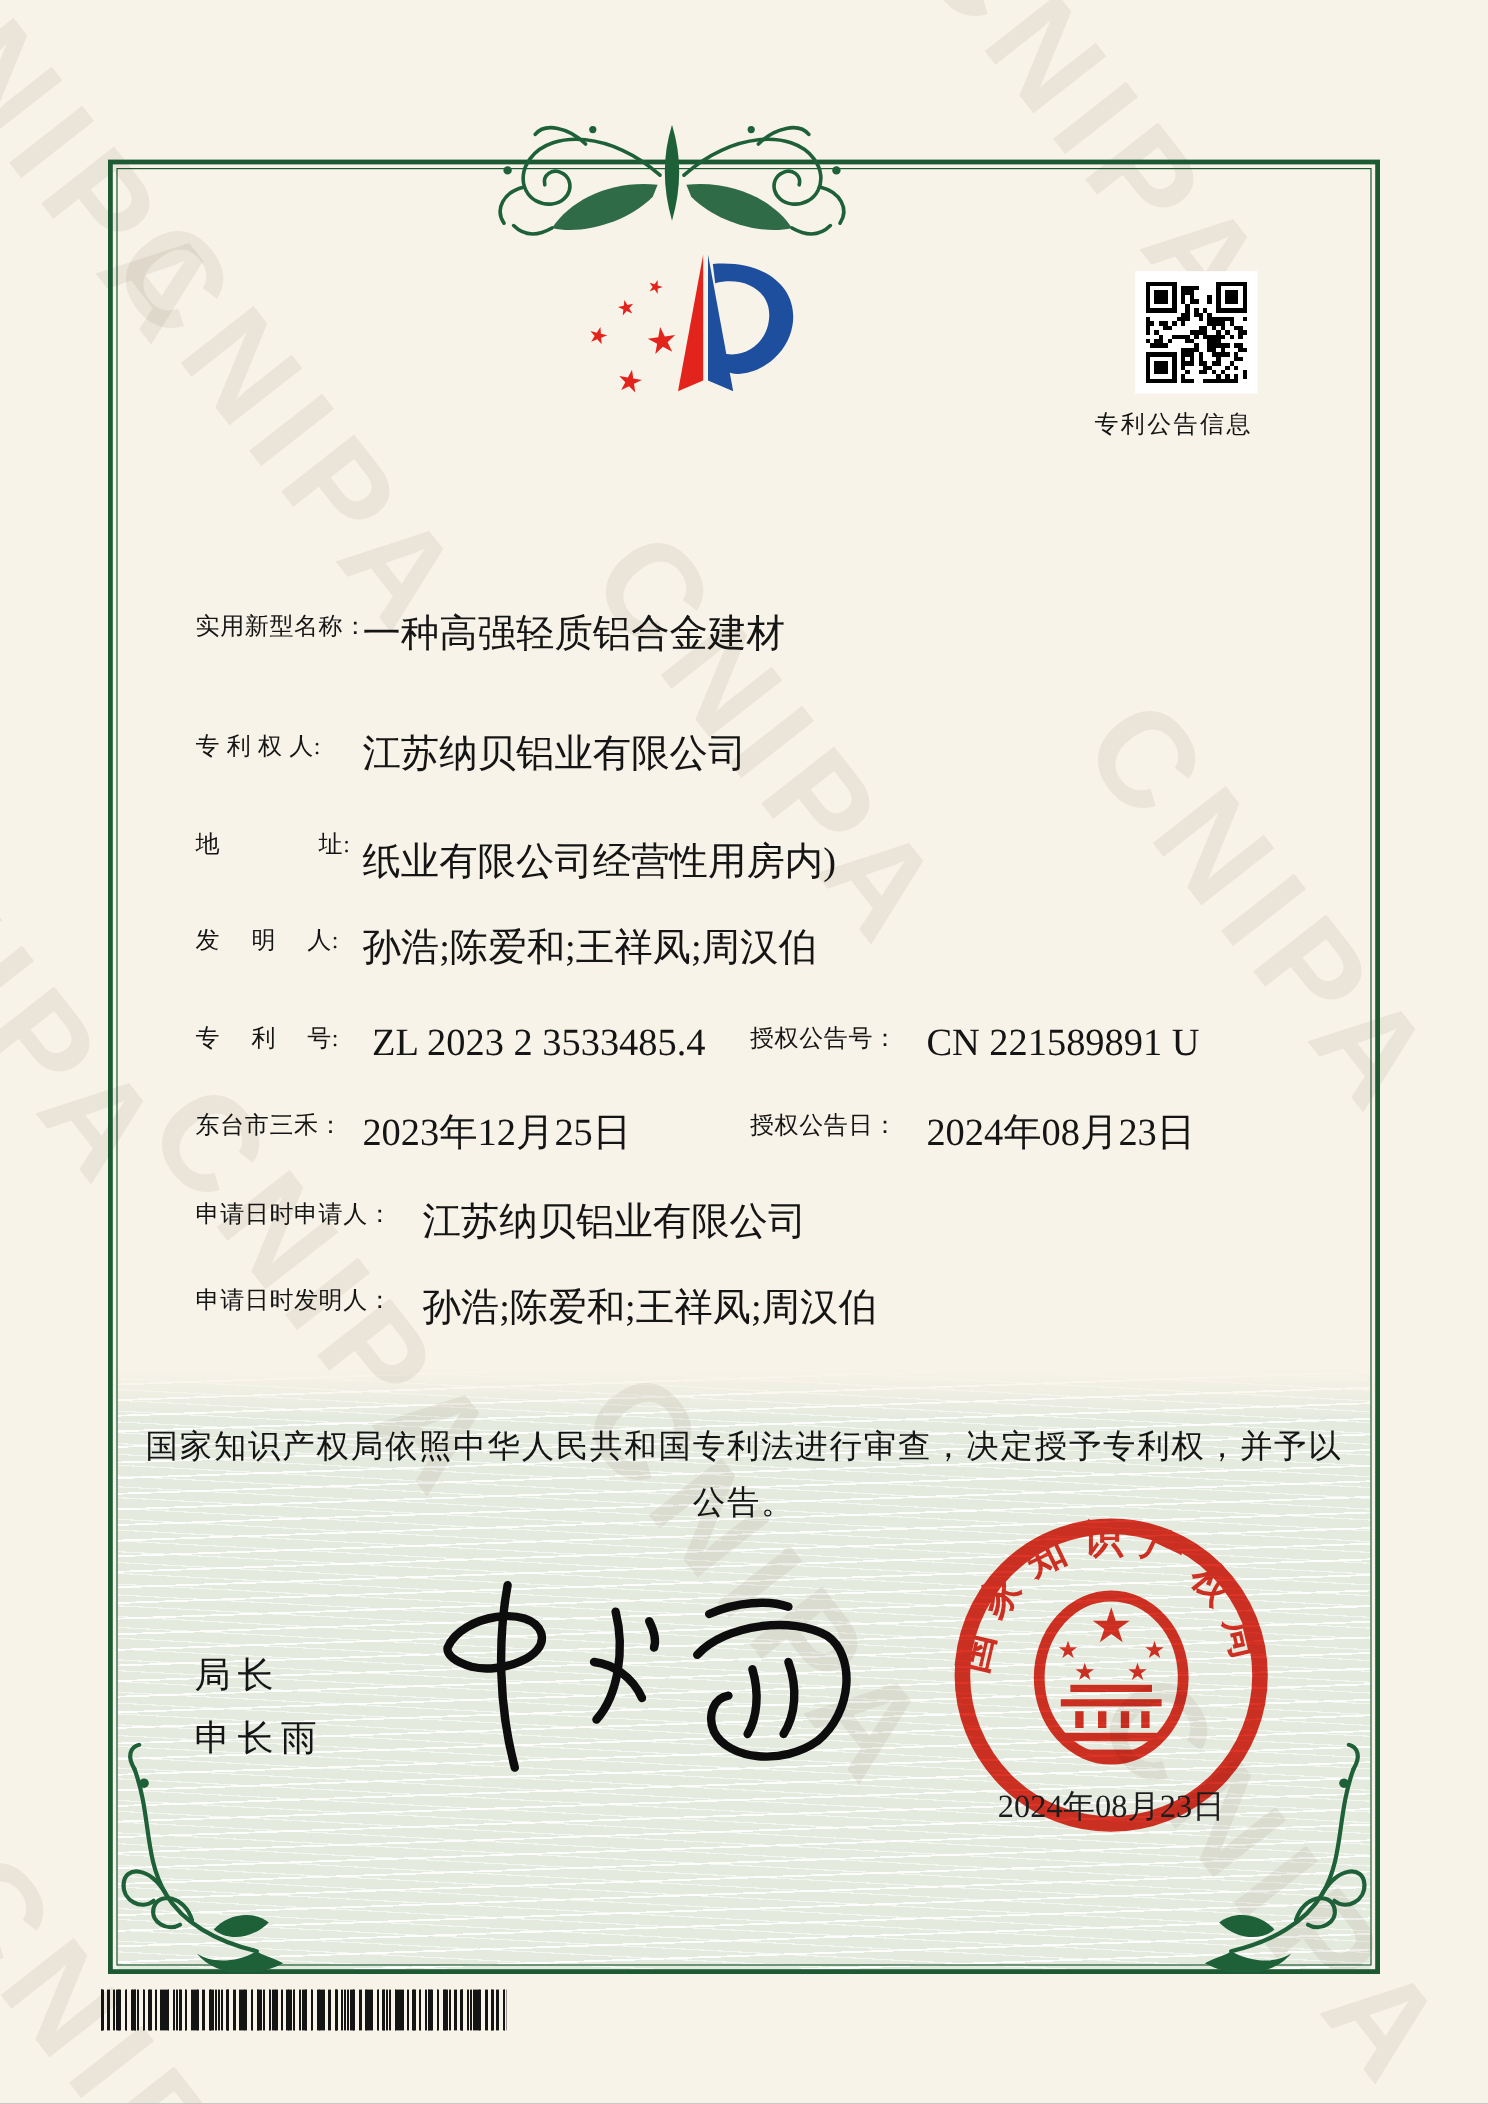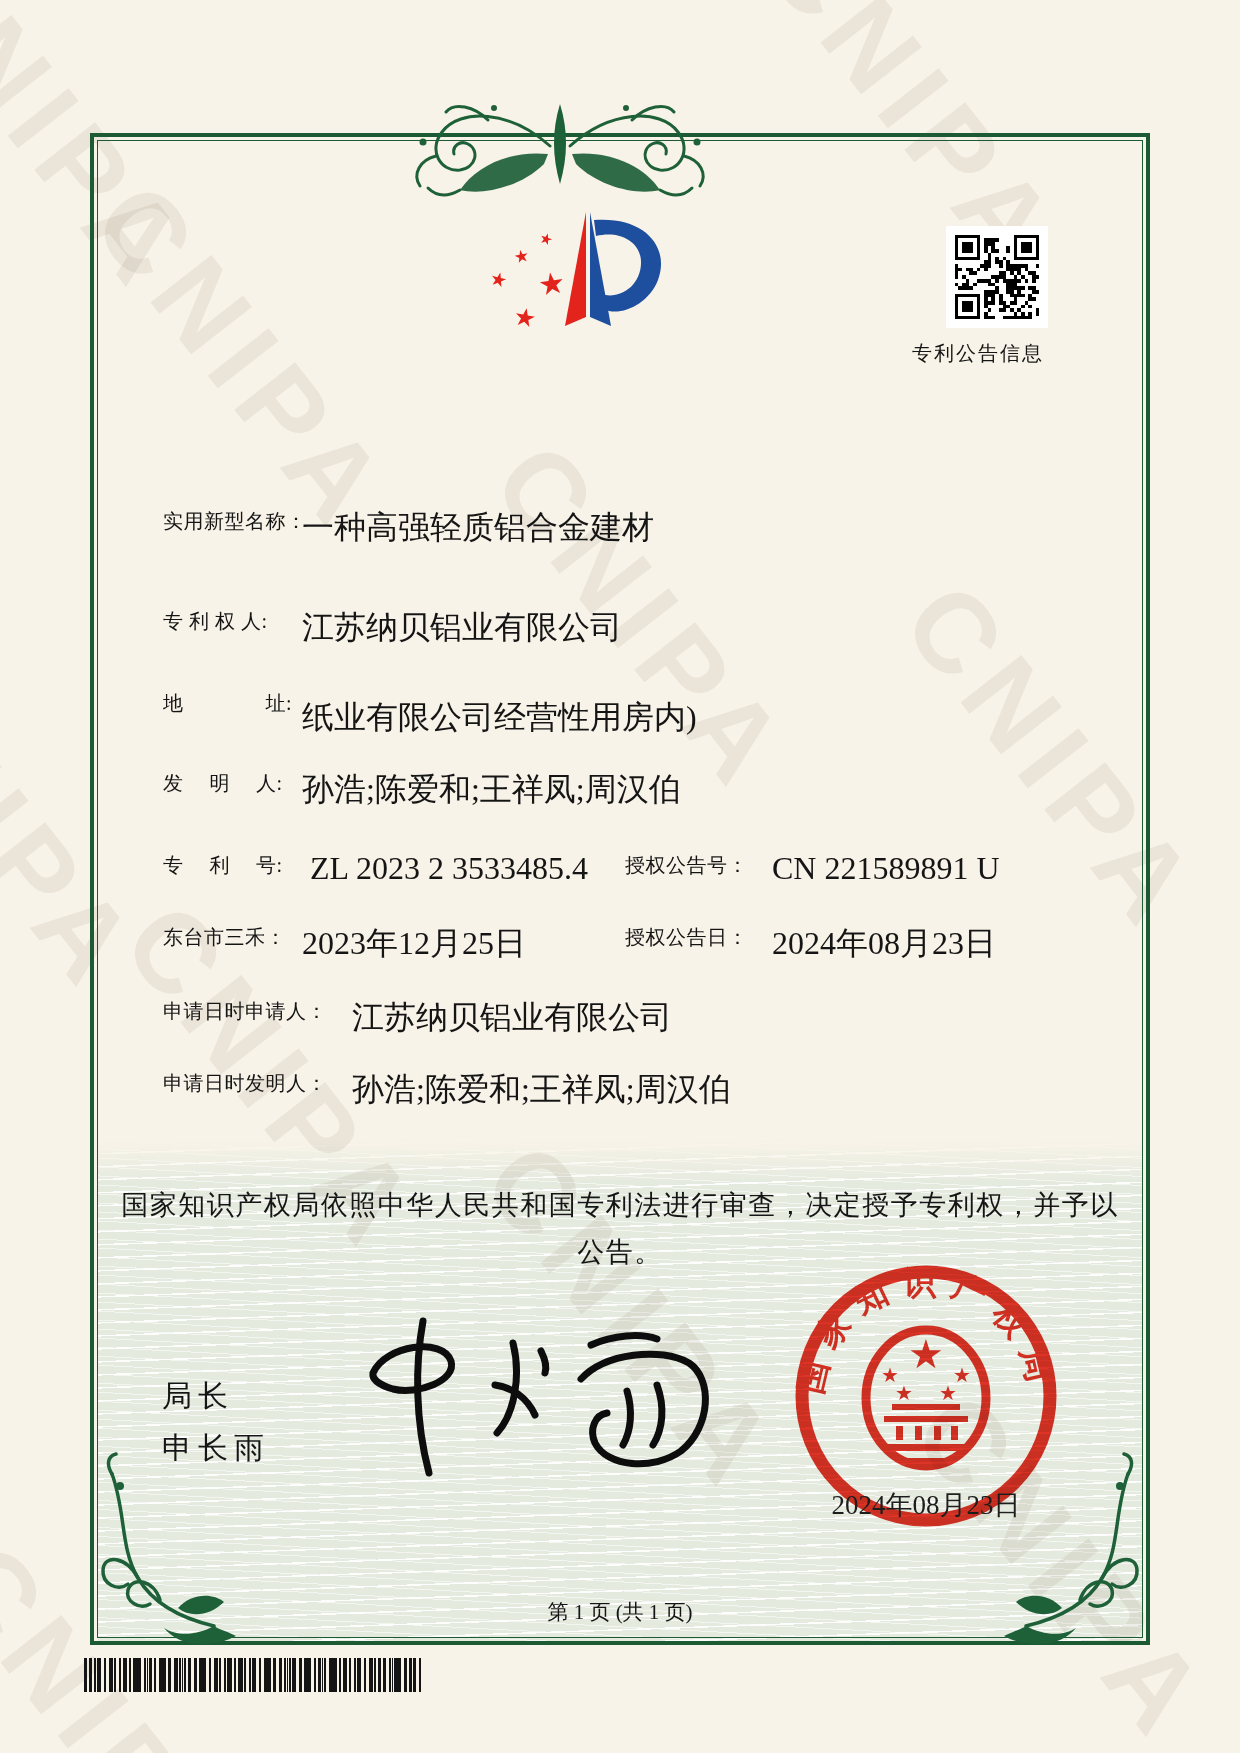--- a/index.html
+++ b/index.html
@@ -395,17 +395,16 @@
         <rect x="-11" y="24" width="7" height="14"></rect>
         <rect x="8" y="24" width="7" height="14"></rect>
         <rect x="25" y="24" width="7" height="14"></rect>
         <rect x="-38" y="42" width="76" height="7"></rect>
         <rect x="-20" y="56" width="40" height="8"></rect>
       </g>
       <text x="136" y="258" text-anchor="middle" font-size="27" fill="#141414" font-family="'Liberation Serif','DejaVu Serif',serif">2024年08月23日</text>
     </g>
   </svg>
 
-  <div class="abs footer-page">第 1 页 (共 1 页)</div>
 
   <div class="abs barcode"></div>
 
 </div>
 
 </body></html>

